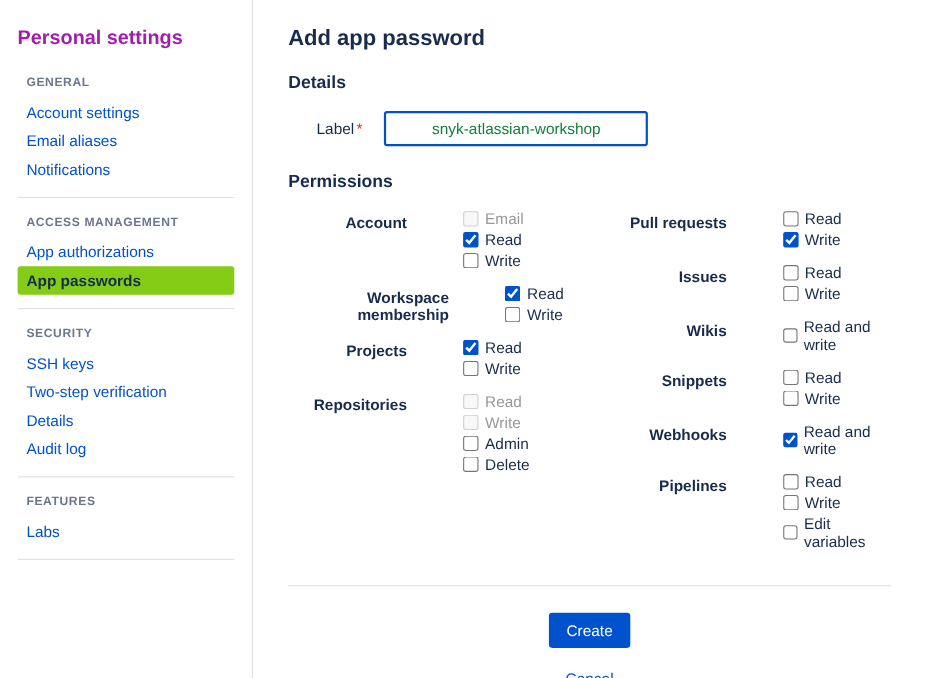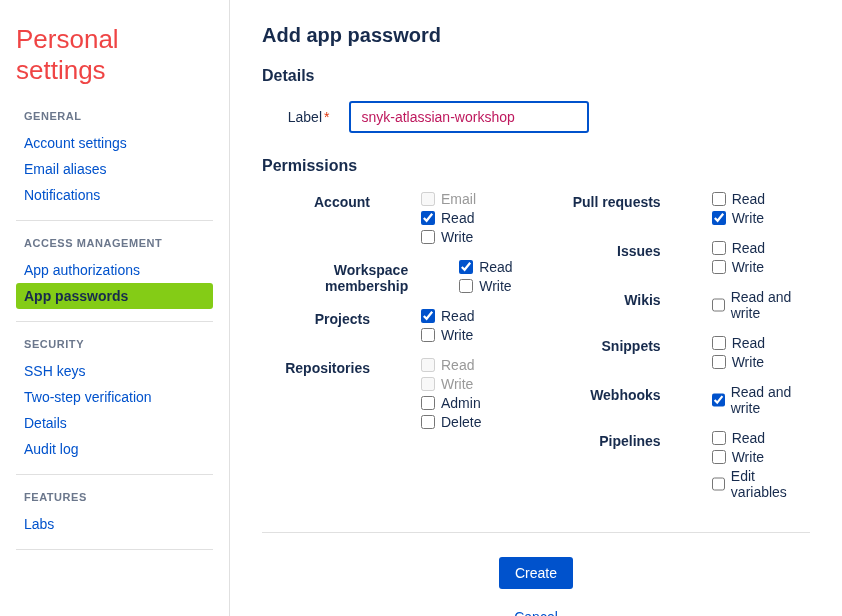--- a/index.html
+++ b/index.html
@@ -1,30 +1,30 @@
 <!DOCTYPE html>
 <html><head>
   <meta charset="utf-8">
   <style>
     * { box-sizing: border-box; margin: 0; padding: 0; }
     body { font-family: -apple-system, BlinkMacSystemFont, 'Segoe UI', sans-serif; font-size: 14px; color: #172b4d; background: #fff; }
     .layout { display: flex; min-height: 616px; }
     .sidebar { width: 230px; padding: 24px 16px; border-right: 1px solid #e0e0e0; flex-shrink: 0; }
-    .sidebar-title { font-size: 26px; font-weight: 400; margin-bottom: 24px; color: #ef4444; }
+    .sidebar-title { font-size: 18px; font-weight: 700; margin-bottom: 24px; color: #a21caf; }
     .sidebar-section-label { font-size: 11px; font-weight: 700; color: #6b778c; text-transform: uppercase; letter-spacing: 0.05em; margin: 16px 0 8px 8px; }
     .sidebar-link { display: block; padding: 5px 8px; color: #0052cc; text-decoration: none; border-radius: 3px; font-size: 14px; }
     .sidebar-link.active { color: #172b4d; font-weight: 700; background: #84cc16; }
     .sidebar-divider { border: none; border-top: 1px solid #e0e0e0; margin: 12px 0; }
     .main { flex: 1; padding: 24px 32px; }
     .page-heading { font-size: 20px; font-weight: 600; margin-bottom: 20px; }
     .section-heading { font-size: 16px; font-weight: 600; margin-bottom: 16px; color: #172b4d; }
     .label-field { display: flex; align-items: center; margin-bottom: 24px; gap: 20px; }
     .label-text { font-size: 14px; color: #172b4d; text-align: right; min-width: 60px; }
     .required { color: #de350b; }
-    .label-input { border: 2px solid #0052cc; border-radius: 3px; padding: 6px 10px; font-size: 14px; width: 240px; outline: none; color: #be185d; }
+    .label-input { border: 2px solid #0052cc; border-radius: 3px; padding: 6px 20px; font-size: 14px; width: 240px; outline: none; color: #15803d; text-align: center; }
     .perm-row { display: flex; align-items: center; gap: 6px; padding-left: 39px; }
     .perm-row label { font-size: 14px; color: #172b4d; cursor: pointer; }
     .perm-row input[type=checkbox] { width: 14px; height: 14px; cursor: pointer; accent-color: #0052cc; }
     .perm-section { display: flex; align-items: flex-start; }
     .perm-name { min-width: 120px; text-align: right; font-weight: 600; font-size: 14px; padding-right: 12px; padding-top: 3px; }
     .perm-options { display: flex; flex-direction: column; gap: 3px; }
     .permissions-container { display: flex; gap: 40px; }
     .perm-half { display: flex; flex-direction: column; gap: 14px; }
     .actions { margin-top: 32px; display: flex; gap: 12px; align-items: center; border-top: 1px solid #e0e0e0; padding-top: 24px; flex-direction: column; }
     .btn-create { background: #0052cc; color: #fff; border: none; padding: 8px 16px; border-radius: 3px; font-size: 14px; font-weight: 500; cursor: pointer; }

